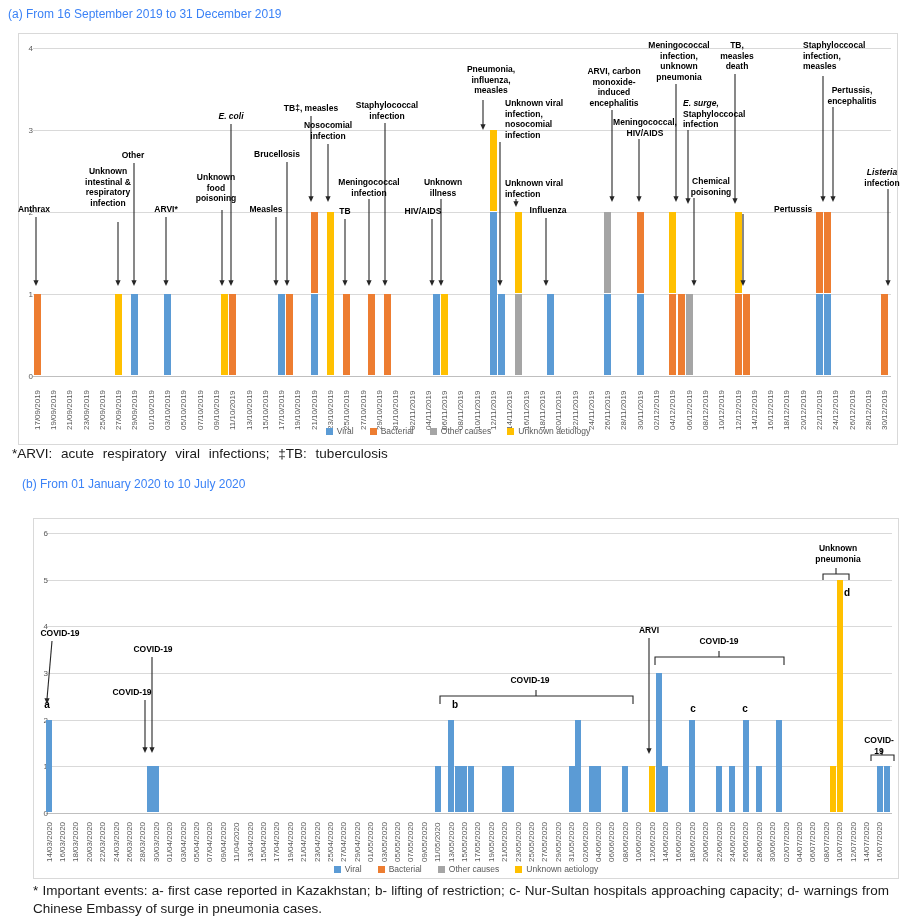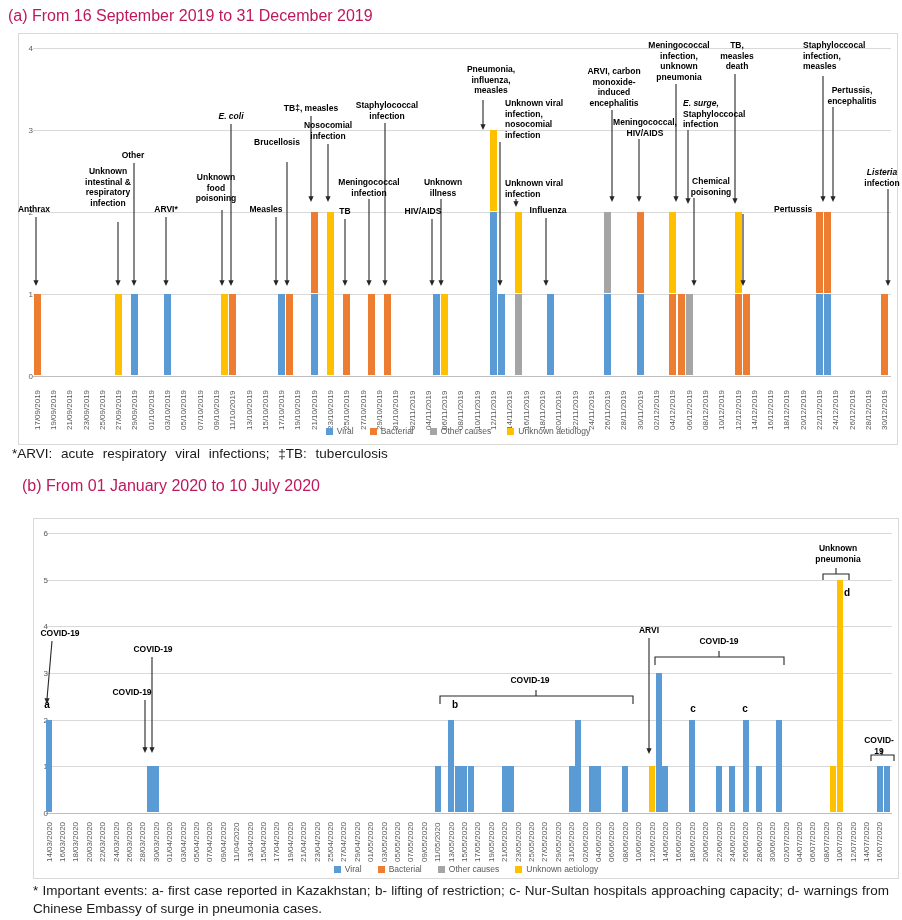--- a/index.html
+++ b/index.html
@@ -1,18 +1,18 @@
 <!DOCTYPE html>
 <html><head>
 <meta charset="utf-8">
 <style>
   html,body { margin:0; padding:0; }
   body { width:902px; height:920px; position:relative; background:#ffffff;
          font-family:"Liberation Sans",sans-serif; overflow:hidden; }
-  .title { position:absolute; font-size:16px; color:#be185d; white-space:nowrap; }
+  .title { position:absolute; font-size:12px; color:#3b82f6; white-space:nowrap; }
   .footnote { position:absolute; font-size:13.5px; color:#1a1a1a; }
   .chart-box { position:absolute; border:1px solid #d9d9d9; background:#fff; }
   .grid { position:absolute; height:1px; background:#d9d9d9; }
   .baseline { position:absolute; height:1px; background:#bfbfbf; }
   .ytick { position:absolute; width:14px; text-align:right; font-size:8px; color:#595959; }
   .xtick { position:absolute; font-size:8px; color:#595959; white-space:nowrap;
            transform:rotate(-90deg); transform-origin:left top; }
   .bar-seg { position:absolute; }
   .legend { position:absolute; left:0; width:100%; display:flex; justify-content:center;
             gap:16px; font-size:8.5px; color:#595959; align-items:center; }
@@ -367,21 +367,21 @@
 intestinal &amp;
 respiratory
 infection</div>
     <div class="ann" style="left: 133px; top: 150px;">Other</div>
     <div class="ann" style="left: 166px; top: 204px;">ARVI*</div>
     <div class="ann" style="left: 216px; top: 172px;">Unknown
 food
 poisoning</div>
     <div class="ann" style="left: 231px; top: 111px;"><i>E. coli</i></div>
     <div class="ann" style="left: 266px; top: 204px;">Measles</div>
-    <div class="ann" style="left: 277px; top: 137px;">Brucellosis</div>
+    <div class="ann" style="left: 277px; top: 149px;">Brucellosis</div>
     <div class="ann" style="left: 311px; top: 103px;">TB‡, measles</div>
     <div class="ann" style="left: 328px; top: 120px;">Nosocomial
 infection</div>
     <div class="ann" style="left: 345px; top: 206px;">TB</div>
     <div class="ann" style="left: 369px; top: 177px;">Meningococcal
 infection</div>
     <div class="ann" style="left: 387px; top: 100px;">Staphylococcal
 infection</div>
     <div class="ann" style="left: 423px; top: 206px;">HIV/AIDS</div>
     <div class="ann" style="left: 443px; top: 177px;">Unknown

